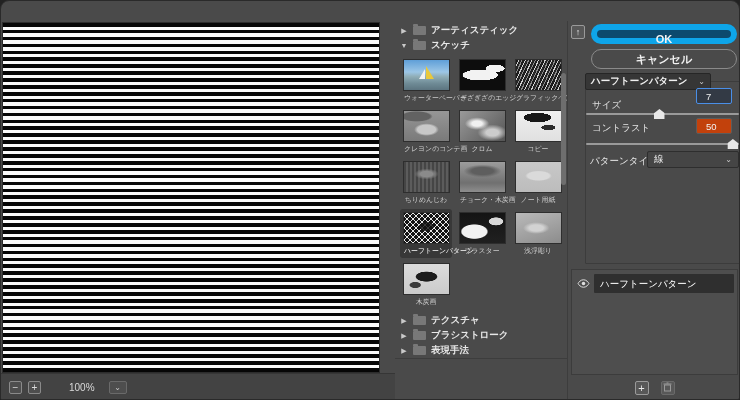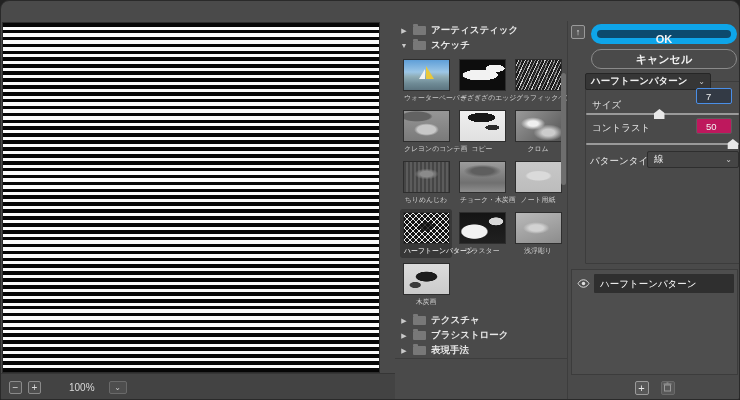--- a/index.html
+++ b/index.html
@@ -94,21 +94,21 @@
 
   .group-box { position:absolute; left:17px; top:60px; width:155px; height:183px;
                border:1px solid #3c3c3c; border-radius:1px; }
   .filter-select { position:absolute; left:17px; top:52px; width:126px; height:17px; background:#363636;
                    border:1px solid #262626; border-radius:2px; display:flex; align-items:center;
                    justify-content:space-between; padding:0 5px; }
   .filter-select .val { font-size:9.5px; color:#f0f0f0; font-weight:bold; }
   .chev { font-size:8px; color:#c9c9c9; line-height:8px; }
 
   .ctl-label { position:absolute; font-size:9.5px; color:#e4e4e4; }
-  .val-box { position:absolute; width:36px; height:16px; background:#be185d; border:1px solid #5c5c5c;
+  .val-box { position:absolute; width:36px; height:16px; background:#c2410c; border:1px solid #5c5c5c;
              border-radius:2px; font-size:9.5px; color:#f2f2f2; padding:2px 0 0 9px; }
   .val-box.focused { background:#333a45; border:1.5px solid #4a8fe8; }
   .slider { position:absolute; height:10px; }
   .slider .track { position:absolute; left:0; right:0; top:4px; height:2px; background:#9a9a9a; border-radius:1px; }
   .sthumb { position:absolute; top:0; width:11px; height:10px; background:#e8e8e8;
             clip-path:polygon(50% 0,100% 42%,100% 100%,0 100%,0 42%); transform:translateX(-50%); }
   .pattern-select { position:absolute; left:79px; top:130px; width:92px; height:17px; background:#454545;
                     border:1px solid #2e2e2e; border-radius:2px; display:flex; align-items:center;
                     justify-content:space-between; padding:0 6px; }
   .pattern-select .val { font-size:9.5px; color:#f0f0f0; }
@@ -164,26 +164,26 @@
   </div>
         <div class="filter-item">
     <div class="thumb style-graphic-pen"></div>
     <div class="flabel">グラフィックペン</div>
   </div>
         <div class="filter-item">
     <div class="thumb style-conte-crayon"></div>
     <div class="flabel">クレヨンのコンテ画</div>
   </div>
         <div class="filter-item">
+    <div class="thumb style-chrome"></div>
+    <div class="flabel">クロム</div>
+  </div>
+        <div class="filter-item">
     <div class="thumb style-photocopy"></div>
     <div class="flabel">コピー</div>
-  </div>
-        <div class="filter-item">
-    <div class="thumb style-chrome"></div>
-    <div class="flabel">クロム</div>
   </div>
         <div class="filter-item">
     <div class="thumb style-reticulation"></div>
     <div class="flabel">ちりめんじわ</div>
   </div>
         <div class="filter-item">
     <div class="thumb style-chalk-charcoal"></div>
     <div class="flabel">チョーク・木炭画</div>
   </div>
         <div class="filter-item">

